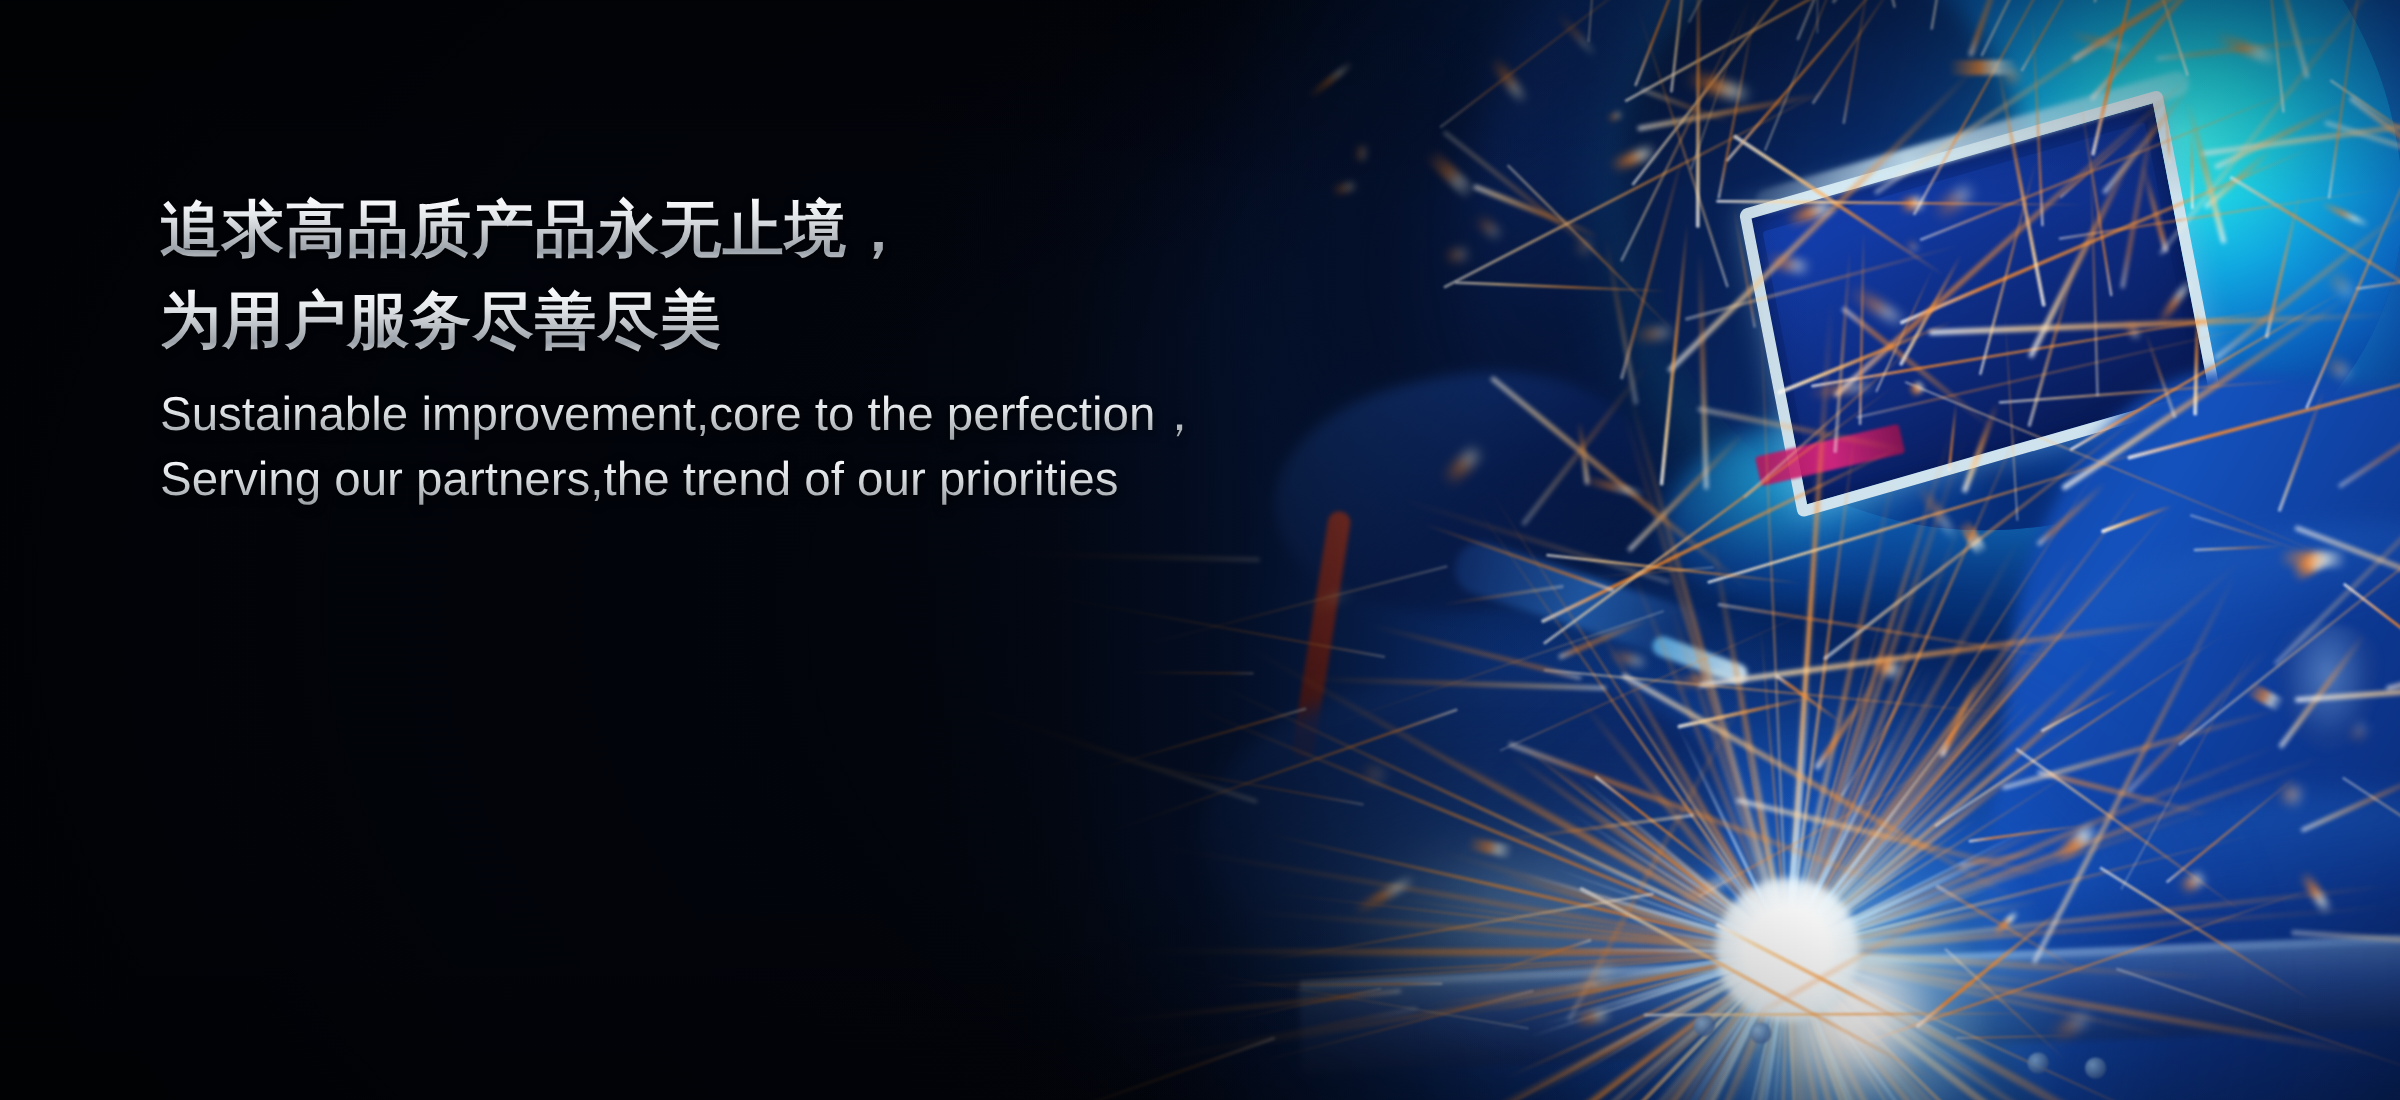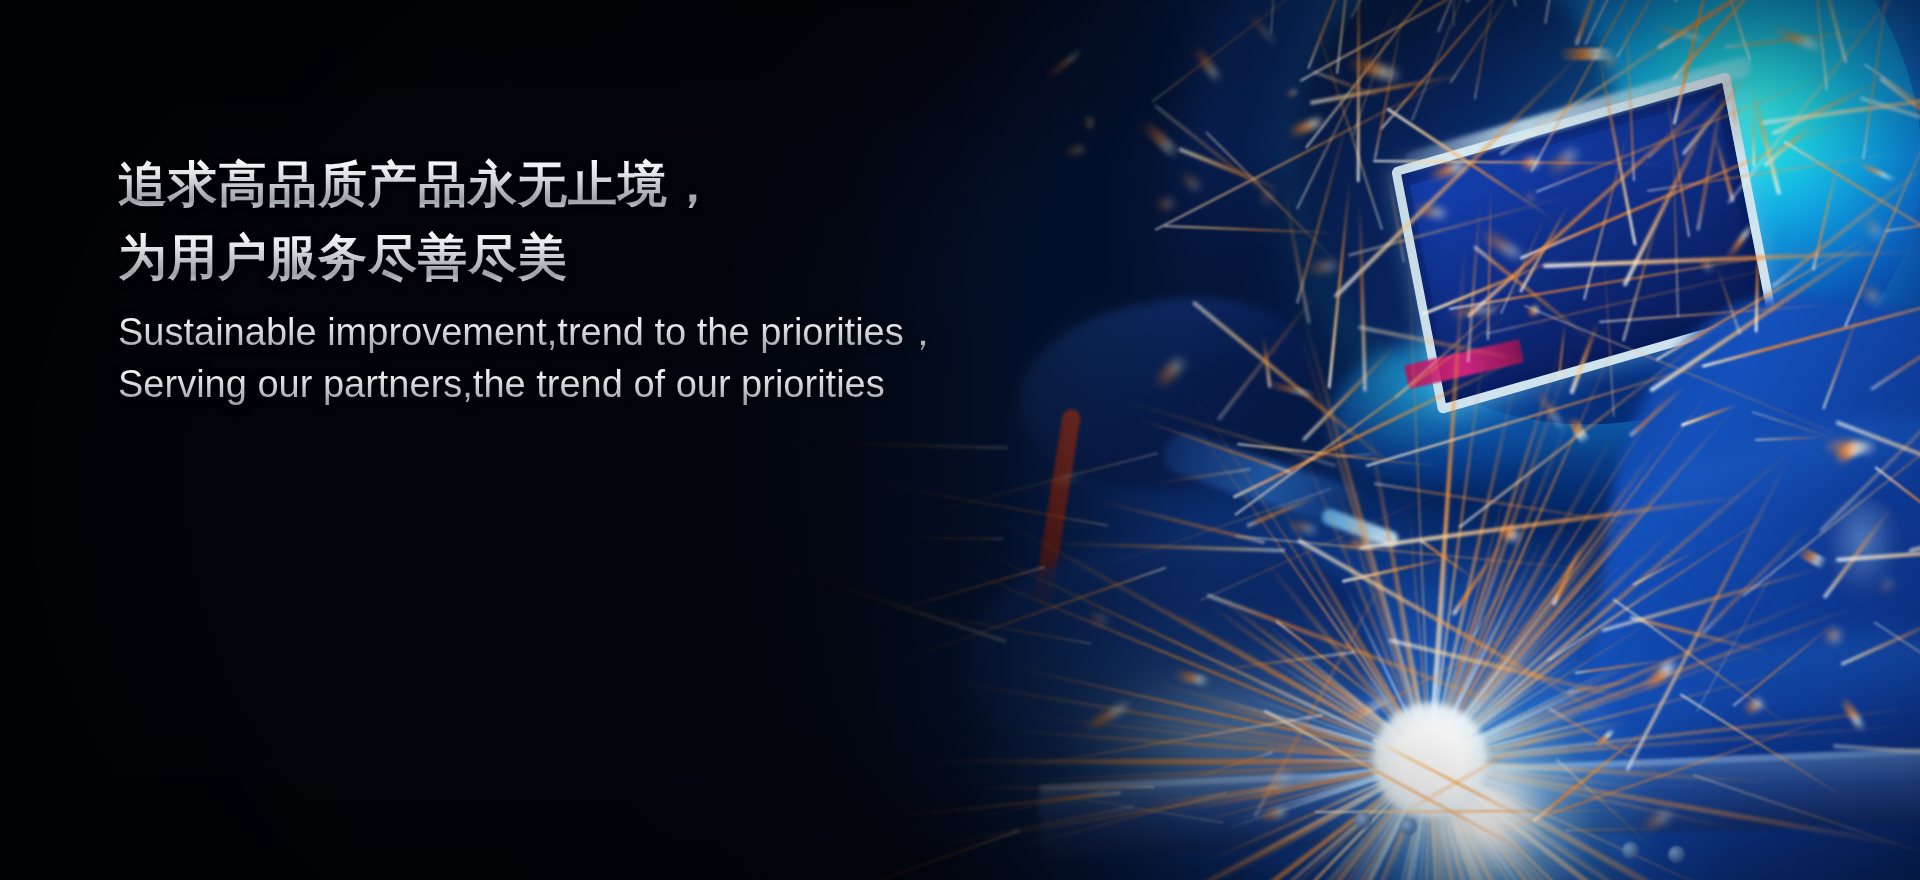--- a/index.html
+++ b/index.html
@@ -228,21 +228,21 @@
     position:absolute; inset:0;
     background:
       radial-gradient(ellipse 1500px 900px at 75% 55%, rgba(0,0,0,0) 40%, rgba(0,0,0,.35) 85%, rgba(0,0,0,.6) 100%),
       linear-gradient(180deg, rgba(0,0,0,.3) 0%, rgba(0,0,0,0) 18%, rgba(0,0,0,0) 80%, rgba(0,0,0,.25) 100%);
     pointer-events:none;
   }
 
   
   .copy{
     position:absolute;
-    left:118px; top:148px;
+    left:128px; top:148px;
     z-index:40;
     width:1100px;
   }
   .cn{
     font-size:49px;
     font-weight:bold;
     line-height:73px;
     letter-spacing:1px;
     white-space:nowrap;
     background:linear-gradient(180deg,
@@ -805,17 +805,17 @@
         <div class="bolt" style="left: 1668px; top: 846px;"></div>
       </div>
 
     <div class="photo-fade"></div>
     <div class="vignette"></div>
   </div>
 
   <div class="copy">
     <div class="cn">追求高品质产品永无止境，</div>
     <div class="cn">为用户服务尽善尽美</div>
-    <div class="en line1">Sustainable improvement,trend to the priorities，</div>
+    <div class="en line1">Sustainable improvement,core to the perfection，</div>
     <div class="en">Serving our partners,the trend of our priorities</div>
   </div>
 
 </div>
 
 </body></html>

